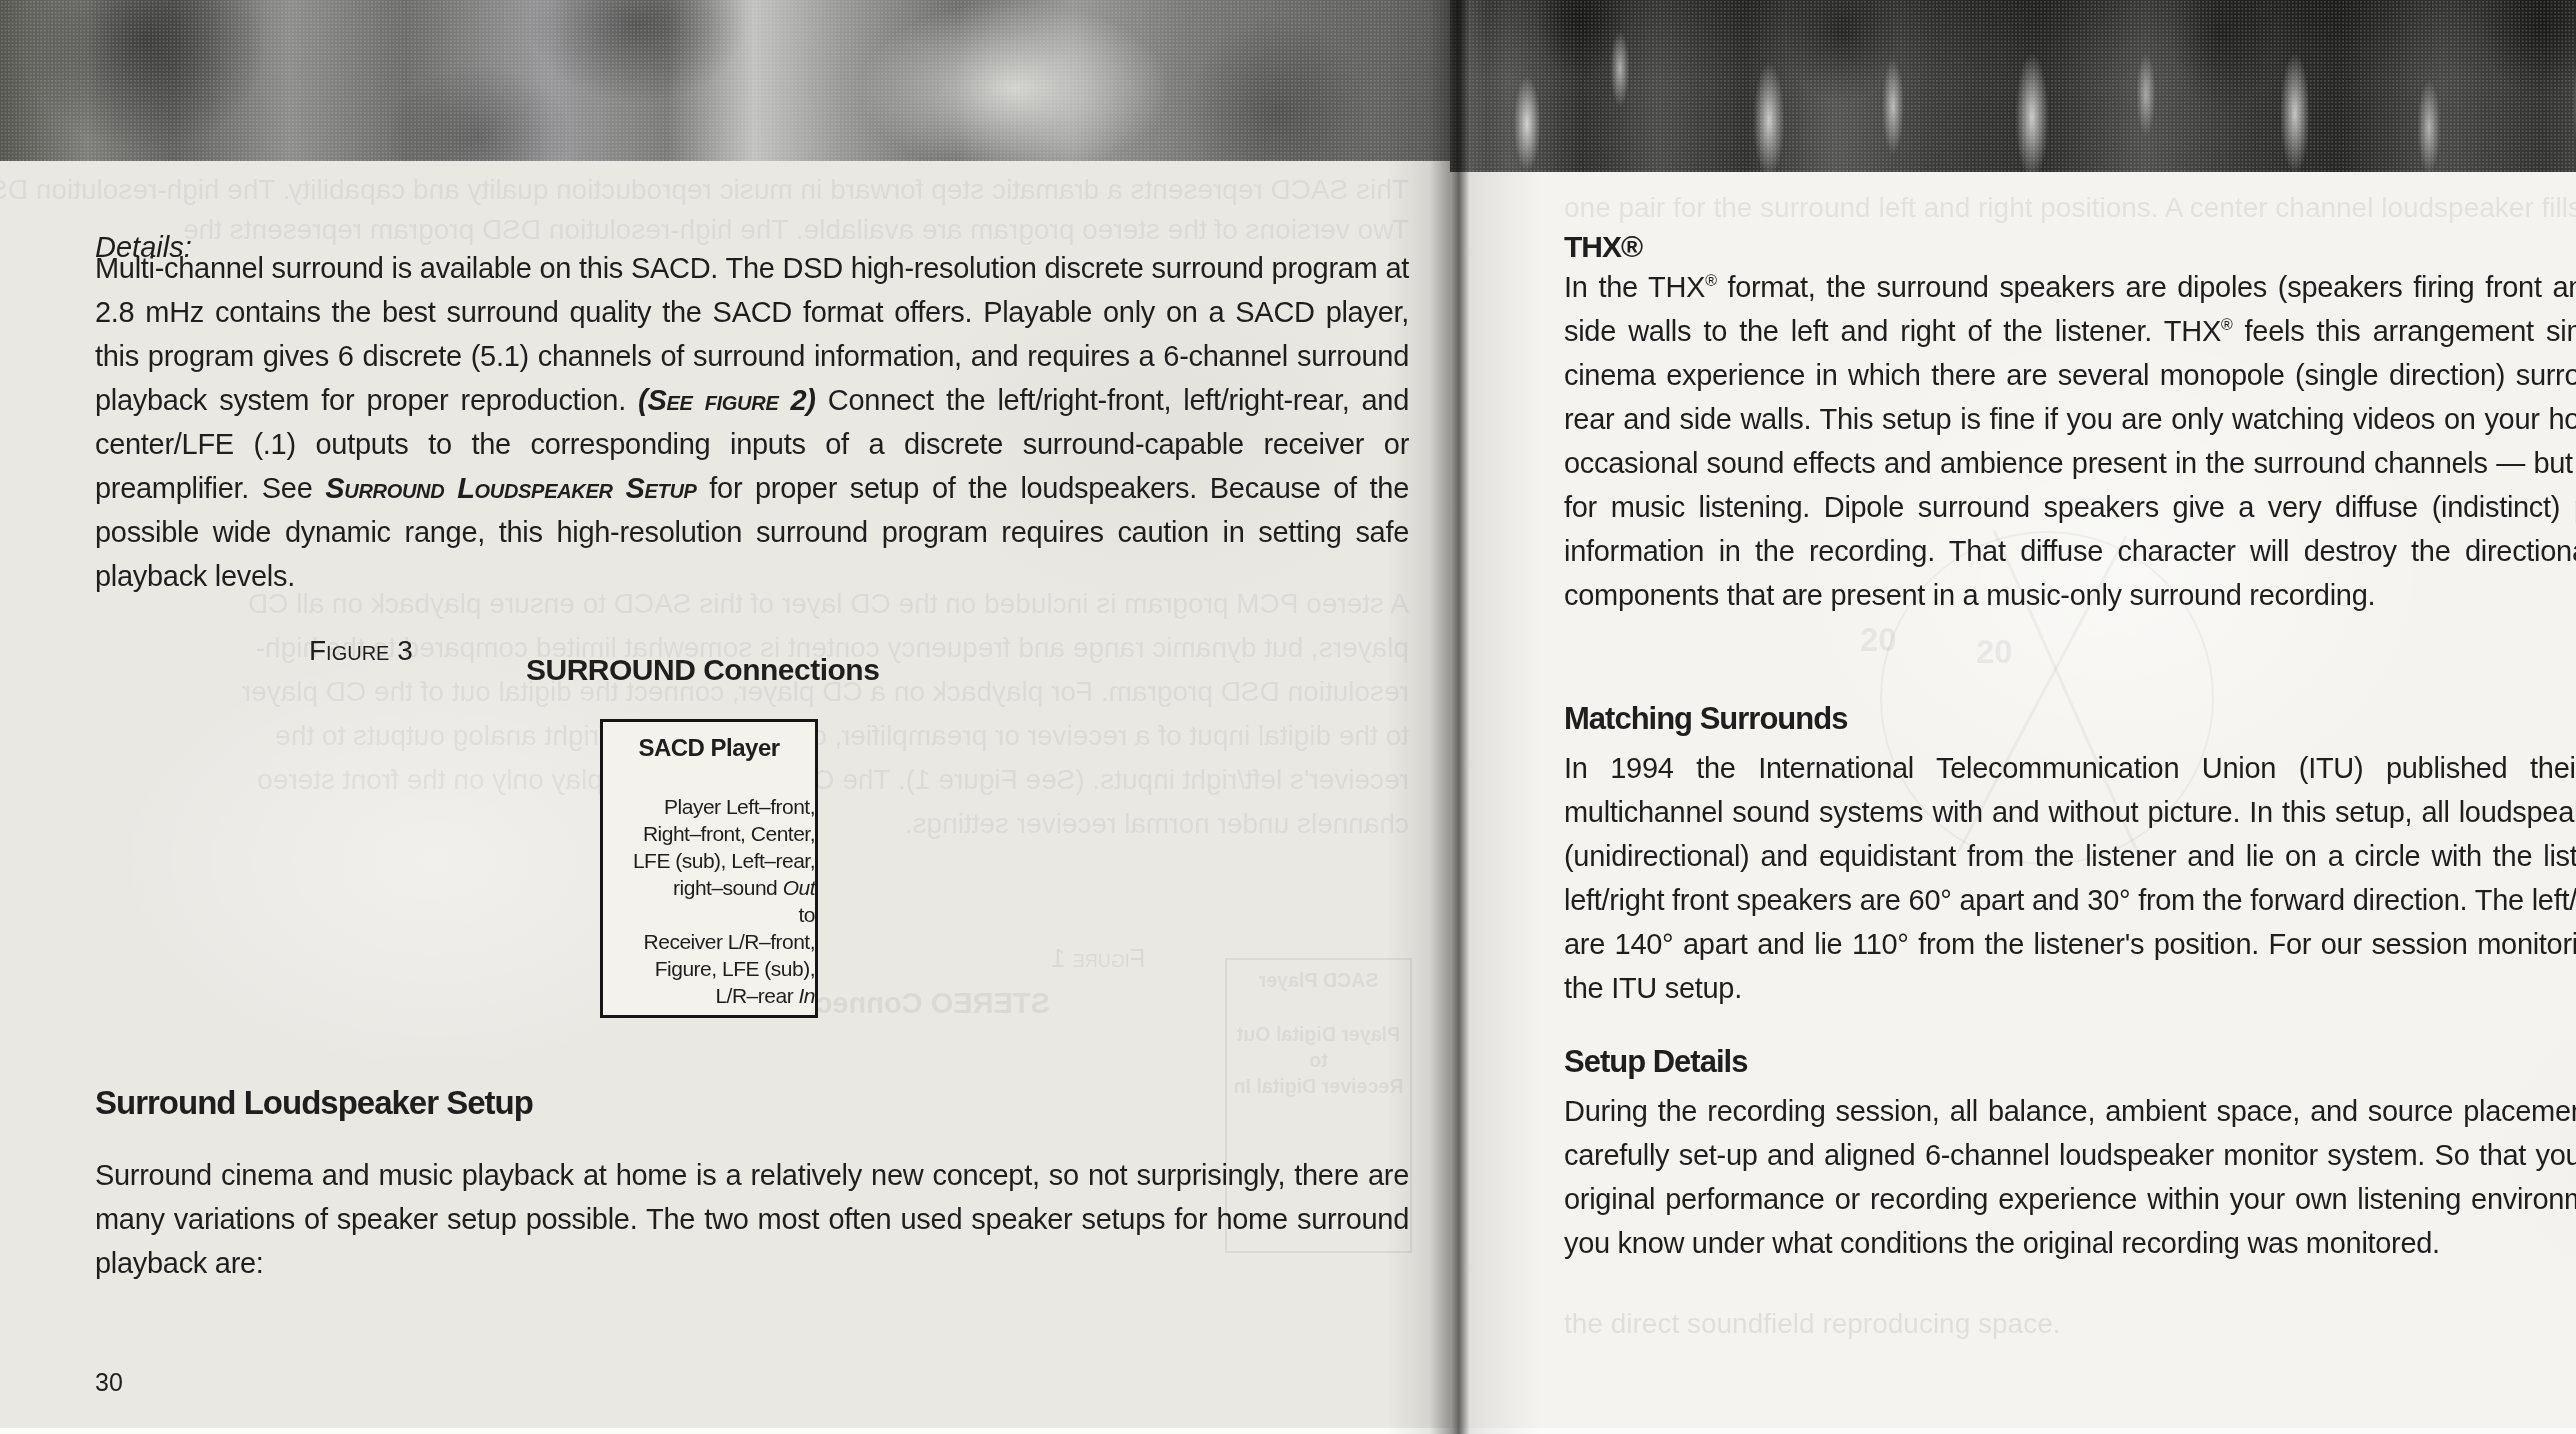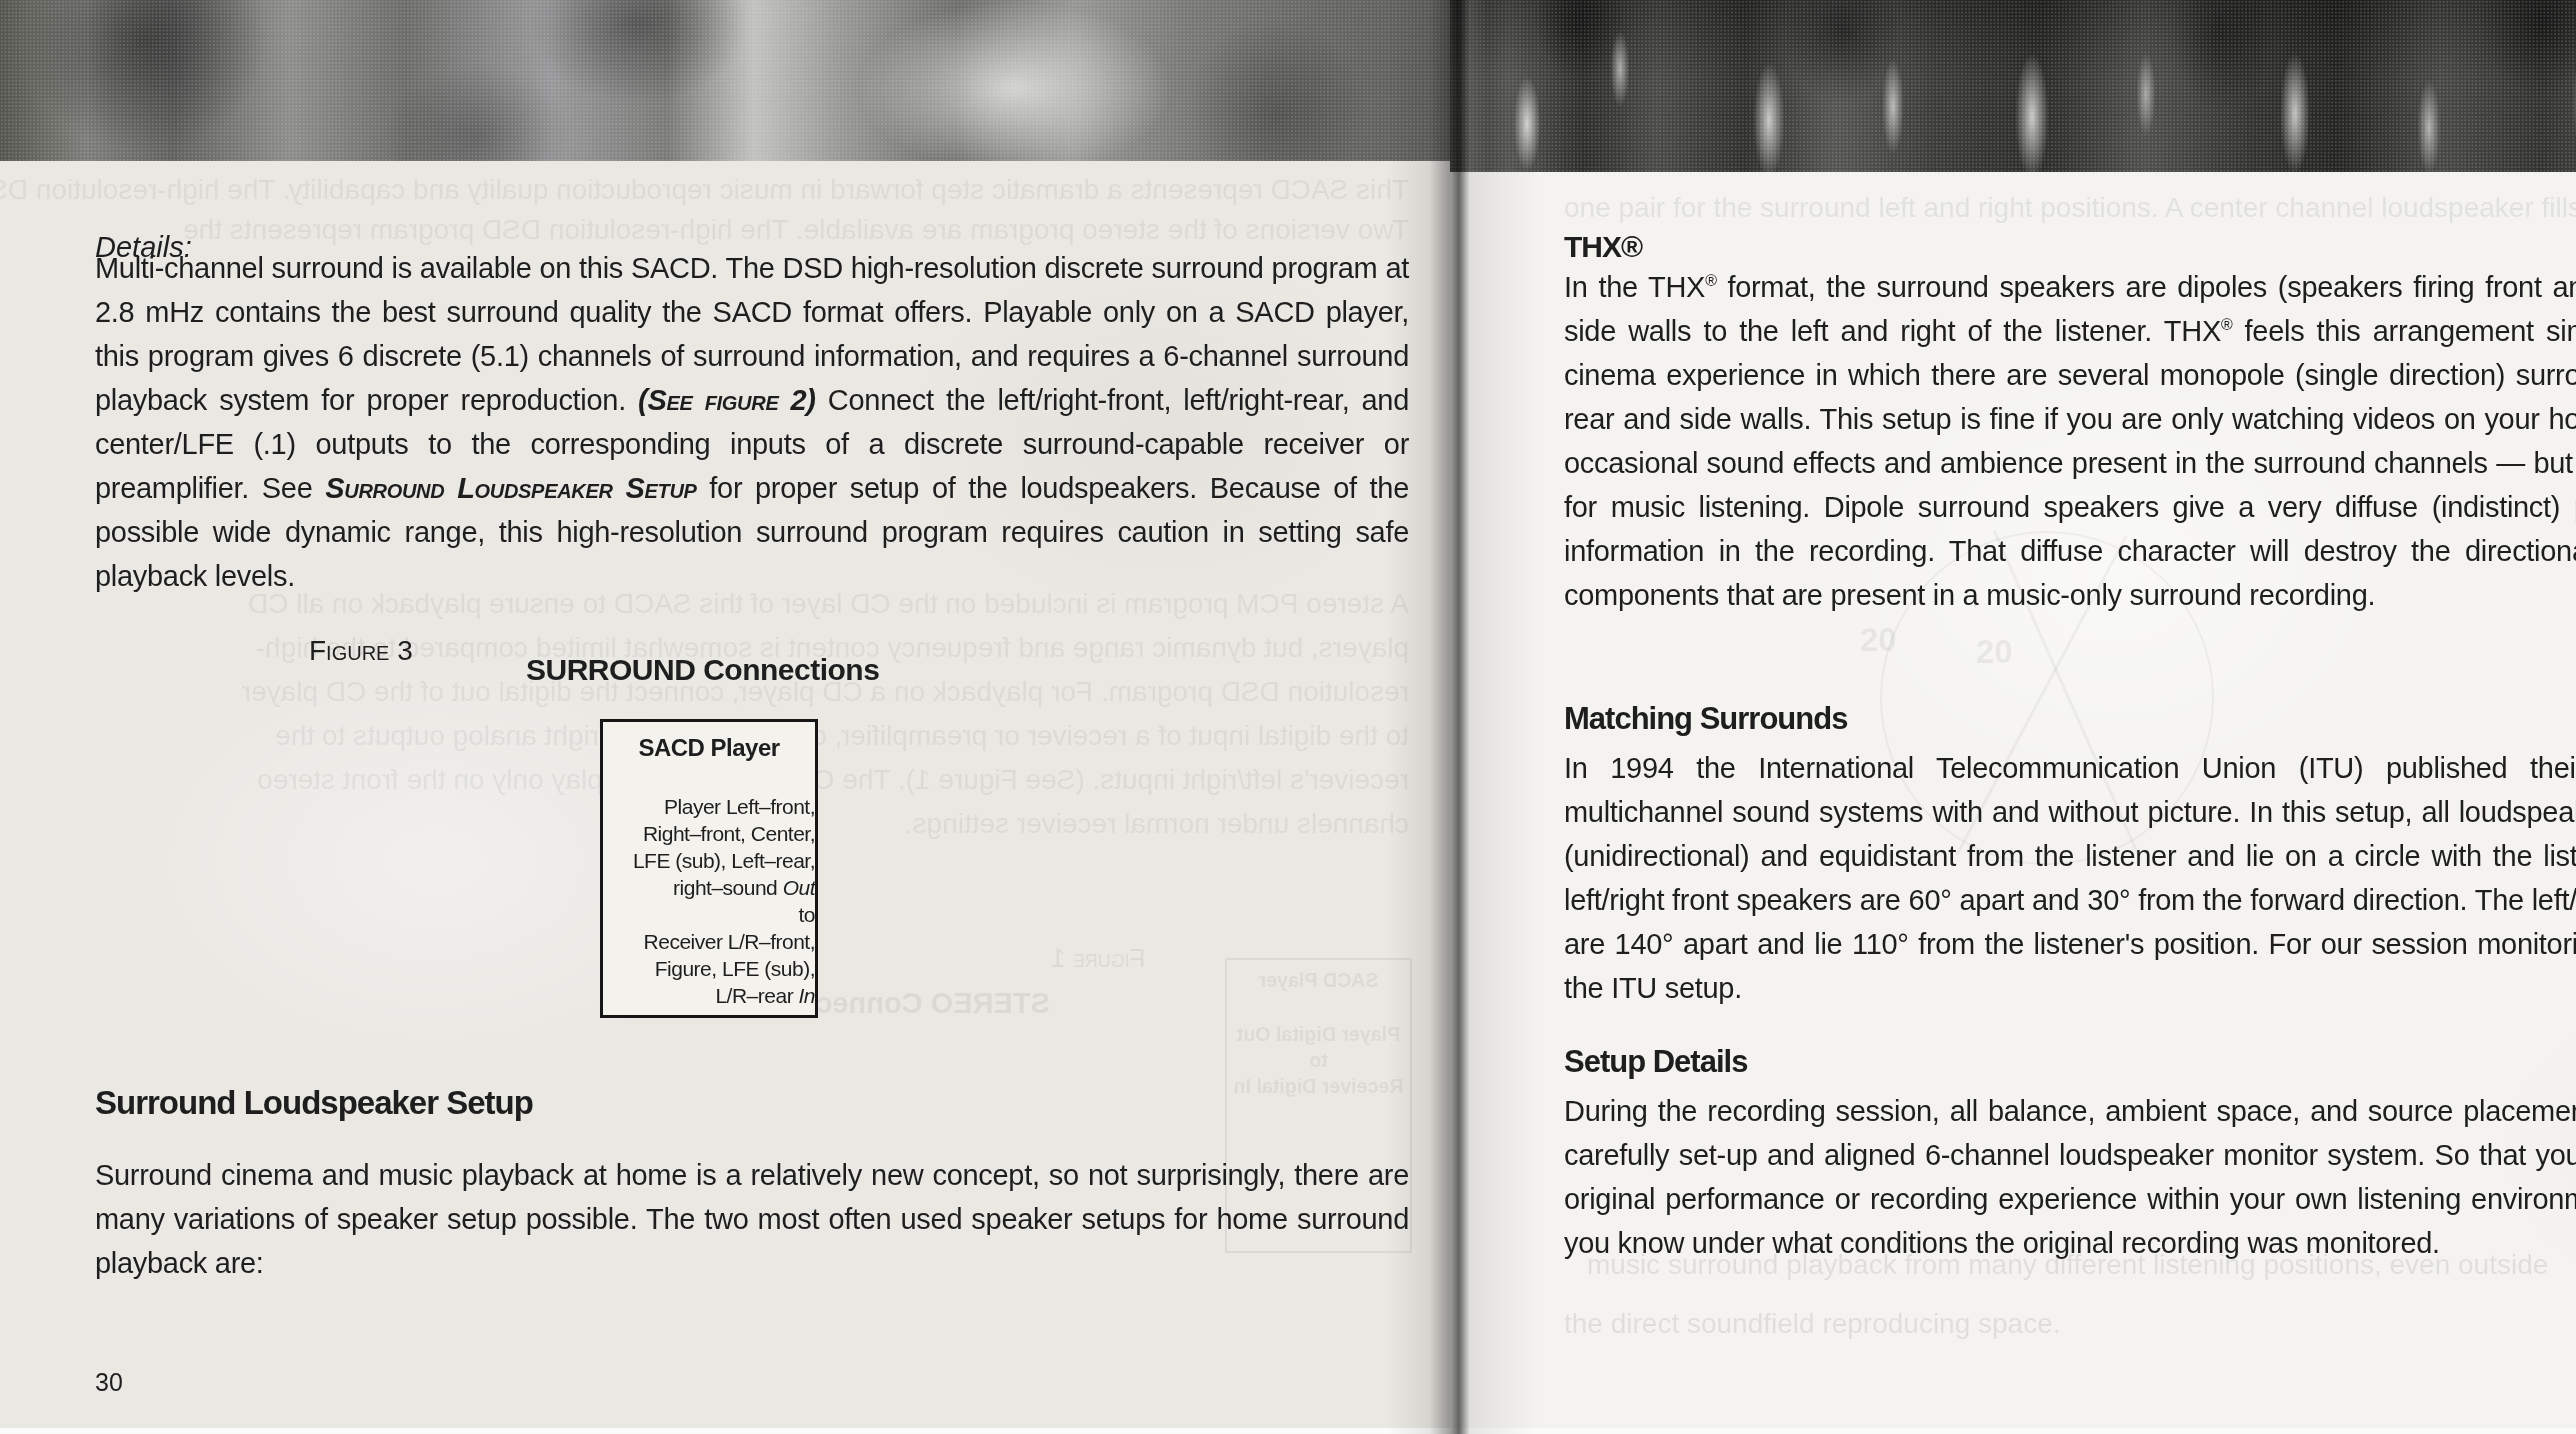--- a/index.html
+++ b/index.html
@@ -150,21 +150,20 @@
   <div class="abs pagenum" style="left:95px;top:1368px;">30</div>
 
   <div class="ghost abs single" style="left:1564px;top:192px;font-size:28px;opacity:.09;">one pair for the surround left and right positions. A center channel loudspeaker fills in the natural</div>
 
   <div class="ghost ghost-circle abs" style="left:1880px;top:531px;width:330px;height:330px;opacity:.05;"></div>
   <div class="ghost ghost-diag abs" style="left:2040px;top:515px;width:3.1px;height:361px;transform:rotate(28deg);opacity:.05;"></div>
   <div class="ghost ghost-diag abs" style="left:2066px;top:515px;width:3.1px;height:361px;transform:rotate(-24deg);opacity:.05;"></div>
   <div class="ghost abs bold single" style="left:1860px;top:621px;font-size:33px;opacity:.07;">20</div>
   <div class="ghost abs bold single" style="left:1976px;top:633px;font-size:33px;opacity:.07;">20</div>
 
-  <div class="ghost abs single" style="left:1587px;top:1249px;font-size:28px;opacity:.10;">music surround playback from many different listening positions, even outside</div>
   <div class="ghost abs single" style="left:1564px;top:1308px;font-size:28px;opacity:.10;">the direct soundfield reproducing space.</div>
 
   <div class="abs h1" style="left:1564px;top:230px;font-size:30px;">THX®</div>
 
   <p class="abs body-text" style="left:1564px;top:265px;width:1311px;margin:0;">
     <span>In the THX</span><span class="sup">®</span><span> format, the surround speakers are dipoles (speakers firing front and back) located on the side walls to the left and right of the listener. THX</span><span class="sup">®</span><span> feels this arrangement simulates the commercial cinema experience in which there are several monopole (single direction) surrounds distributed on the rear and side walls. This setup is fine if you are only watching videos on your home theater system with occasional sound effects and ambience present in the surround channels — but may not be satisfactory for music listening. Dipole surround speakers give a very diffuse (indistinct) picture of the surround information in the recording. That diffuse character will destroy the directionality and individual mix components that are present in a music-only surround recording.</span>
   </p>
 
   <div class="abs h1" style="left:1564px;top:701px;font-size:31px;">Matching Surrounds</div>
 

